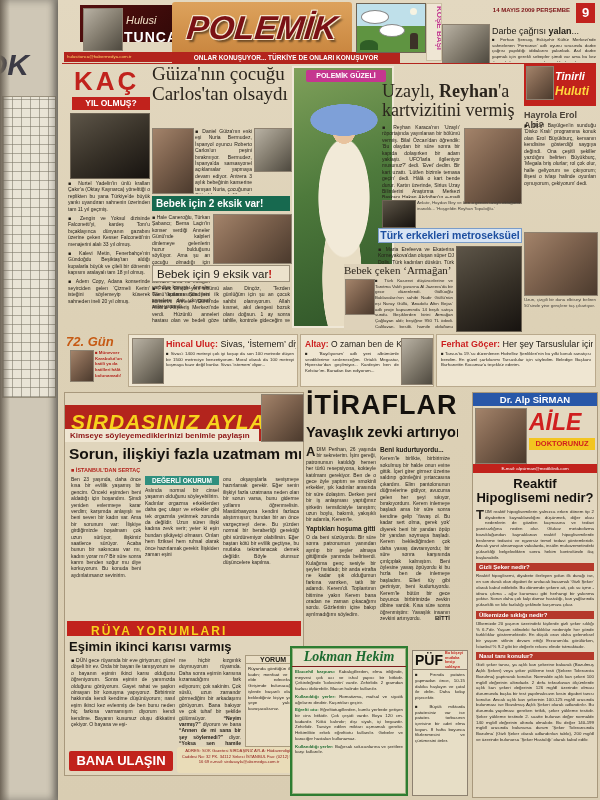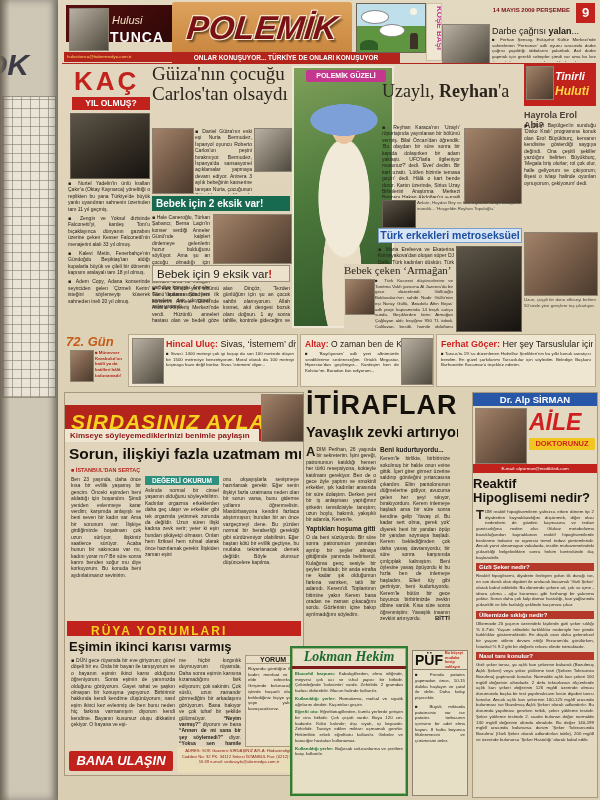--- a/index.html
+++ b/index.html
@@ -24,21 +24,21 @@
 <div id="adjacent" class="abs">
   <div class="abs" style="left:-16px;top:48px;font-weight:900;font-size:30px;font-style:italic;color:#3b3a45;">OK</div>
   <div class="abs" style="left:2px;top:96px;width:52px;height:300px;background:
     repeating-linear-gradient(0deg,rgba(120,115,100,.55) 0 1px,transparent 1px 9px),
     repeating-linear-gradient(90deg,rgba(120,115,100,.55) 0 1px,transparent 1px 9px),#e9e4d6;border:1px solid #9a917e;"></div>
   <div class="abs" style="left:0;top:0;width:10px;height:800px;background:linear-gradient(90deg,#6f6659,transparent);"></div>
 </div>
 
 <div id="page" class="abs">
 
-  <div class="abs" style="left:8px;top:5px;width:106px;height:37px;background:linear-gradient(135deg,#56100f,#2e0807);">
+  <div class="abs" style="left:22px;top:5px;width:106px;height:37px;background:linear-gradient(135deg,#56100f,#2e0807);">
     <div class="abs photo-gray" style="left:3px;top:3px;width:38px;height:41px;"></div>
     <div class="abs" style="left:46px;top:9px;font-style:italic;font-size:11px;color:#f3e2c8;">Hulusi</div>
     <div class="abs" style="left:44px;top:24px;font-weight:bold;font-size:14px;color:#fff;letter-spacing:1px;">TUNCA</div>
   </div>
 
   <div class="abs" style="left:114px;top:2px;width:180px;height:52px;background:linear-gradient(180deg,#dda25c,#c9863f);border-radius:3px;display:flex;align-items:center;justify-content:center;">
     <div style="font-weight:900;font-style:italic;font-size:33px;color:#7a1115;transform:skew(-6deg);text-shadow:1px 1px 0 #f6ead2,-1px -1px 0 #f6ead2,1px -1px 0 #f6ead2,-1px 1px 0 #f6ead2,3px 3px 2px rgba(0,0,0,.45);">POLEMİK</div>
   </div>
 
   <div class="abs redbar" style="left:6px;top:52px;width:106px;height:10px;font-size:4.4px;color:#ffd96a;line-height:10px;padding-left:3px;overflow:hidden;">
@@ -110,20 +110,21 @@
       radial-gradient(ellipse 12px 14px at 50px 62px,#e8c39e 98%,transparent),
       radial-gradient(ellipse 26px 60px at 50px 130px,#f2ead8 97%,transparent),
       radial-gradient(ellipse 20px 70px at 48px 210px,#e8ddc4 97%,transparent),
       linear-gradient(160deg,#7fa05a 0%,#4e7a3c 45%,#2f5428 100%);"></div>
   <div class="abs" style="left:248px;top:70px;width:80px;height:12px;background:#c5368f;color:#fff;font-weight:bold;font-size:7px;text-align:center;line-height:12px;border-radius:2px;">
     <span>POLEMİK GÜZELİ</span>
   </div>
 
   <div class="abs serifh" style="left:324px;top:82px;width:142px;font-size:18px;line-height:1.08;">
     <div><span>Uzaylı, </span><span style="font-weight:bold">Reyhan</span><span>'a</span></div>
+    <div>kartvizitini vermiş</div>
   </div>
   <div class="abs t" style="left:324px;top:124px;width:78px;height:74px;">■ Reyhan Karaca'nın ‘Uzaylı’ röportajında yayınlanan bir bölümü vermiş. Bilal Özcan'dan öğrendik: ‘Bu olaydan bir süre sonra bir kapıda dolaşırken bir adam yaklaştı. UFO'larla ilgileniyor musunuz?’ dedi. ‘Evet’ dedim. Bir kart uzattı. ‘Lütfen bizimle temasa geçin’ dedi. Hâlâ o kart bende durur. Kartın üzerinde, Sirius Uzay Bilimlerini Araştırma Merkezi Başkanı Hakan Akdoğan'ın e-maili vardı.</div>
   <div class="abs photo" style="left:406px;top:128px;width:56px;height:74px;"></div>
   <div class="abs photo-dark" style="left:324px;top:200px;width:32px;height:26px;"></div>
   <div class="abs t45" style="left:359px;top:200px;width:103px;height:26px;color:#44403a;">Anlatır, Haydan Bey ve ben o gencin uzaylı olduğuna inandık... ‘Hoşgeldin Reyhan Topaloğlu.’</div>
 
   <div class="abs" style="left:320px;top:228px;width:144px;height:15px;background:#d7e4f4;border:1px solid #7a9cc8;box-sizing:border-box;color:#1d4fa0;font-weight:bold;font-size:10.5px;text-align:center;line-height:13px;">
     <span>Türk erkekleri metroseksüel</span>
   </div>
   <div class="abs t" style="left:320px;top:246px;width:76px;height:48px;">■ Maria Erefeeva ve Ekaterina Korneyakova'dan oluşan süper DJ Dolls, Türk kadınları düşkün, Türk erkekleri hepsi metroseksüel dedi. 50 ülkeye giden ikili, Türk kızlardan bekledikleri ilgiyi de gördü.</div>
@@ -193,41 +194,41 @@
     <div class="abs" style="left:4px;top:246px;width:230px;font-weight:900;font-size:13px;color:#15120e;white-space:nowrap;overflow:hidden;">Eşimin ikinci karısı varmış</div>
     <div class="abs t" style="left:6px;top:264px;width:104px;height:88px;">■ DÜN gece rüyamda bir eve giriyorum; güzel döşeli bir ev. Orda bir bayan ile tanışıyorum ve o bayanın eşimin ikinci karısı olduğunu öğreniyorum. Sonra eşimin de yanımızda olduğunu görüyorum. Gayet rahat ve şaşkın olmayan bir konuşma yapıyoruz. Birbirimiz hakkında kendi kendime düşünüyorum; nasıl eşim ikinci kez evlenmiş de ben bunu neden hiç farkına varmamışım diyorum kendi kendime. Bayanın kusursuz oluşu dikkatimi çekiyor. O bayana ve eşi-</div>
     <div class="abs t" style="left:114px;top:264px;width:62px;height:88px;">
       <span>me hiçbir kızgınlık duymuyorum rüyamda. Daha sonra eşimin karısına kızamadığımı fark ediyorum; çok sakinim. Çok süslü, uzun zamandır görmediğim bir arkadaşımı görüyorum. Bana bakıyor ve çok tuhaf bir şekilde gülümsüyor. </span><b>“Neyim varmış?”</b><span> diyorum ve bana </span><b>“Annen de mi sana bir şey söylemedi?”</b><span> diyor. </span><b>“Yoksa sen hamile misin?”</b>
     </div>
     <div class="abs" style="left:180px;top:262px;width:56px;height:92px;background:#e8ddc4;border:1px solid #a89a7e;box-sizing:border-box;overflow:hidden;">
       <div style="font-weight:bold;font-size:7px;text-align:center;color:#23201a;border-bottom:1px solid #a89a7e;">YORUM</div>
       <div class="t45" style="padding:2px;height:78px;">Rüyanda gördüğün ikinci kadın; menfaat ve mal elde edeceksiniz. Girişimde bulunacağınız işlerde başarılı olacak, beklediğiniz kişiye ya da şeye yakında kavuşacaksınız.</div>
     </div>
 
-    <div class="abs" style="left:4px;top:358px;width:104px;height:20px;background:#c1221c;border-radius:2px;color:#fff;font-weight:900;font-style:italic;font-size:13px;text-align:center;line-height:20px;">
+    <div class="abs" style="left:4px;top:358px;width:104px;height:20px;background:#c1221c;border-radius:2px;color:#fff;font-weight:900;font-size:13px;text-align:center;line-height:20px;">
       <span>BANA ULAŞIN</span>
     </div>
     <div class="abs" style="left:112px;top:354px;width:124px;height:26px;background:#e9dcb8;border-radius:3px;color:#8e1616;font-size:4.2px;line-height:1.35;text-align:center;padding:1px 2px;box-sizing:border-box;overflow:hidden;">ADRES: SOK Gazetesi SIRDAŞINIZ AYLA: Hüdavendigâr Caddesi No: 32 PK. 34112 Sirkeci İSTANBUL Fax: (0212) 511 16 69 e-mail: sirdasayla@abcmedya.com.tr</div>
   </div>
 
   <div class="abs" style="left:248px;top:390px;font-weight:900;font-size:27px;color:#14110d;letter-spacing:1px;">İTİRAFLAR</div>
   <div class="abs" style="left:248px;top:424px;width:152px;font-weight:900;font-size:14.5px;color:#14110d;white-space:nowrap;overflow:hidden;">Yavaşlık zevki artırıyor</div>
   <div class="abs t" style="left:248px;top:446px;width:70px;height:194px;">
     <span class="dc">A</span><span>DIM Perihan, 26 yaşında bir sekreterim. İşim gereği, patronumun katıldığı hemen her türlü resepsiyona, kokteyle katılmam gerekiyor. Ben de o gece öyle yaptım ve smokinli erkekler, şık kadınlar arasında bir süre dolaştım. Derken yeni bir iş anlaşması yaptığımız şirketin temsilcisiyle tanıştım; uzun boylu, bakımlı, yakışıklı bir adamla, Kerem'le.</span>
     <div style="font-weight:bold;font-size:6.5px;margin:2px 0 1px 0;">Yaptıkları hoşuma gitti</div>
     <span>O da beni süzüyordu. Bir süre sonra patronumun yanından ayrılıp bir şeyler almaya gittiğimde yanımda beliriverdi. Kulağıma genç sesiyle bir şeyler fısıldadı; bir anda etrafta ne kadar şık olduğumun farkına varırken, tatlı bir adamdı. Kerem'di. Toplantının bitimine yakın Kerem bana oradan ne zaman çıkacağımı sordu. Gözlerinin içine bakıp ayrılmadığımı söyledim.</span>
   </div>
   <div class="abs t" style="left:322px;top:446px;width:70px;height:194px;">
     <div style="font-weight:bold;font-size:6.5px;margin:0 0 1px 0;">Beni kudurtuyordu...</div>
     <span>Kerem'le birlikte, birbirimize sokulmuş bir halde onun evine gittik. İçeri girer girmez üzerine saldırıp gömleğini yırtarcasına çıkardım. Elim pantolonunun düğmelerine gidiyor, avucuma gelen her şeyi sıkıyor, bırakıyordum. Kerem inlemeye başladı ama bir süre sonra kendine gelip ‘Yavaş ol. Bu kadar sert olma, gerek yok’ diyerek beni bir yandan öpüp bir yandan soymaya başladı. Kerem beklediğimden çok daha yavaş davranıyordu; bir süre sonra karşısında çırılçıplak kalmıştım. Beni öylesine yavaş öpüyordu ki bu hızla ben de inlemeye başladım. Elleri tüy gibi geziniyor, beni kudurtuyordu. Kerem'le bütün bir gece boyunca birbirimizde zevkin dibine vardık. Kısa süre sonra öğrenmiştim: Yavaşlık insanın zevkini artırıyordu.</span>
     <b style="float:right;font-size:6px;">BİTTİ</b>
   </div>
 
   <div class="abs" style="left:232px;top:646px;width:118px;height:150px;background:#e7dec6;border:2px solid #2e7d32;box-shadow:0 0 0 1px #9ab37f inset;box-sizing:border-box;overflow:hidden;">
-    <div style="font-family:'Liberation Serif',serif;font-weight:bold;font-style:italic;font-size:14px;color:#1d6b30;text-align:center;border-bottom:3px solid #7f1d1d;padding:1px 0;">Lokman Hekim</div>
+    <div style="font-family:'Liberation Serif',serif;font-weight:bold;font-style:italic;font-size:14px;color:#1d6b30;text-align:center;border-bottom:1px solid #7f1d1d;padding:1px 0;">Lokman Hekim</div>
     <div class="t45" style="padding:2px 3px;height:124px;">
       <p style="margin:0 0 2px 0"><b style="color:#1d6b30">Ebucehil karpuzu:</b><span> Kabakgillerden, elma iriliğinde, meyvesi çok acı ve ishal yapıcı bir bitkidir. Çekirdeğinde ‘kolosintin’ vardır. Zehirlidir. 2 gramdan fazlası öldürebilir. Macun halinde kullanılır.</span></p>
       <p style="margin:0 0 2px 0"><b style="color:#1d6b30">Kullanıldığı yerler:</b><span> Romatizma, mafsal ve siyatik ağrılarını dindirir. Kaşıntıları geçirir.</span></p>
       <p style="margin:0 0 2px 0"><b style="color:#1d6b30">Eğrelti otu:</b><span> Eğreltiotugillerden, kumlu yerlerde yetişen bir cins bitkidir. Çok çeşidi vardır. Boyu 120 cm. kadardır. Kökü kalındır; dışı siyah, içi beyazdır. Zehirlidir. Tavsiye edilen miktarı aşmamak gerekir. Hekimlikte erkek eğreltiotu kullanılır. Gebeler ve karaciğer hastaları kullanamaz.</span></p>
       <p style="margin:0"><b style="color:#1d6b30">Kullanıldığı yerler:</b><span> Bağırsak solucanlarına ve şeritlere karşı kullanılır.</span></p>
     </div>
   </div>
 
   <div class="abs" style="left:354px;top:650px;width:56px;height:146px;background:#e7dec6;border:1px solid #8d8170;box-sizing:border-box;overflow:hidden;">
     <div style="display:flex;align-items:center;border-bottom:1px solid #8d8170;">
@@ -241,21 +242,21 @@
   </div>
 
   <div class="abs" style="left:414px;top:392px;width:126px;height:406px;background:#e3d8c0;border:1px solid #a8987c;box-sizing:border-box;">
     <div style="background:#2857a8;color:#fff;font-weight:bold;font-size:9.5px;text-align:center;line-height:13px;height:13px;">Dr. Alp SİRMAN</div>
     <div class="abs photo" style="left:2px;top:15px;width:50px;height:54px;"></div>
     <div class="abs" style="left:56px;top:16px;font-weight:900;font-style:italic;font-size:23px;color:#d01f1f;">AİLE</div>
     <div class="abs" style="left:56px;top:45px;width:66px;height:12px;background:#f3c520;color:#d01f1f;font-weight:bold;font-size:7.5px;text-align:center;line-height:12px;">
       <span>DOKTORUNUZ</span>
     </div>
     <div style="position:absolute;left:0;top:71px;width:124px;height:9px;background:#c1221c;color:#fff;font-size:4.4px;text-align:center;line-height:9px;overflow:hidden;">E-mail: alpsirman@mediklinik.com</div>
-    <div class="abs" style="left:0;top:84px;width:124px;font-weight:900;font-size:13px;color:#14110d;line-height:1.1;">
+    <div class="abs" style="left:0;top:84px;width:124px;text-align:center;font-weight:900;font-size:13px;color:#14110d;line-height:1.1;">
       <div>Reaktif</div>
       <div>Hipoglisemi nedir?</div>
     </div>
     <div class="abs" style="left:3px;top:116px;width:118px;height:286px;overflow:hidden;">
       <div class="t45"><span class="dc">T</span><span>ÜM reaktif hipoglisemilerin yalnızca erken dönem tip 2 diyabetten kaynaklandığını düşünmek, diğer olası nedenlerin de gözden kaçmasına ve tedavi yanıtsızlığına neden olur. Glukoz metabolizma bozukluğundan kaynaklanan reaktif hipoglisemilerde beslenme tedavisi ve egzersiz temel tedavi yöntemleridir. Ancak yanıt alınamayan vakalarda, insülin mukavemetindeki yüksekliği belgeledikten sonra hekim kontrolünde ilaç başlanabilir.</span></div>
       <div class="subred">Gizli Şeker nedir?</div>
       <div class="t45">Reaktif hipoglisemi, diyabete ilerleyen yolun ilk durağı ise, en son durak olan diyabet ile anılacak basamak ‘Gizli Şeker’ olarak kabul edilebilir. Bu dönemde şekere ait, çok su içme - idrara çıkma - ağız kuruması gibi herhangi bir yakınma yoktur. Sorun daha çok kalp damar hastalığı, kan yağlarında yükseklik ve kilo fazlalığı şeklinde karşımıza çıkar.</div>
       <div class="subred">Ülkemizde sıklığı nedir?</div>
       <div class="t45">Ülkemizde 20 yaşının üzerindeki kişilerde gizli şeker sıklığı % 6.7'dir. Yaşam stilindeki farklılıklar nedeniyle her yönde farklılıklar göstermektedir. En düşük oran daha geleneksel bir yaşam stilinin devam ettiği Erzurum'da görülürken, İstanbul % 9.2 gibi bir değerle rekoru elinde tutmaktadır.</div>
       <div class="subred">Nasıl tanı konulur?</div>

